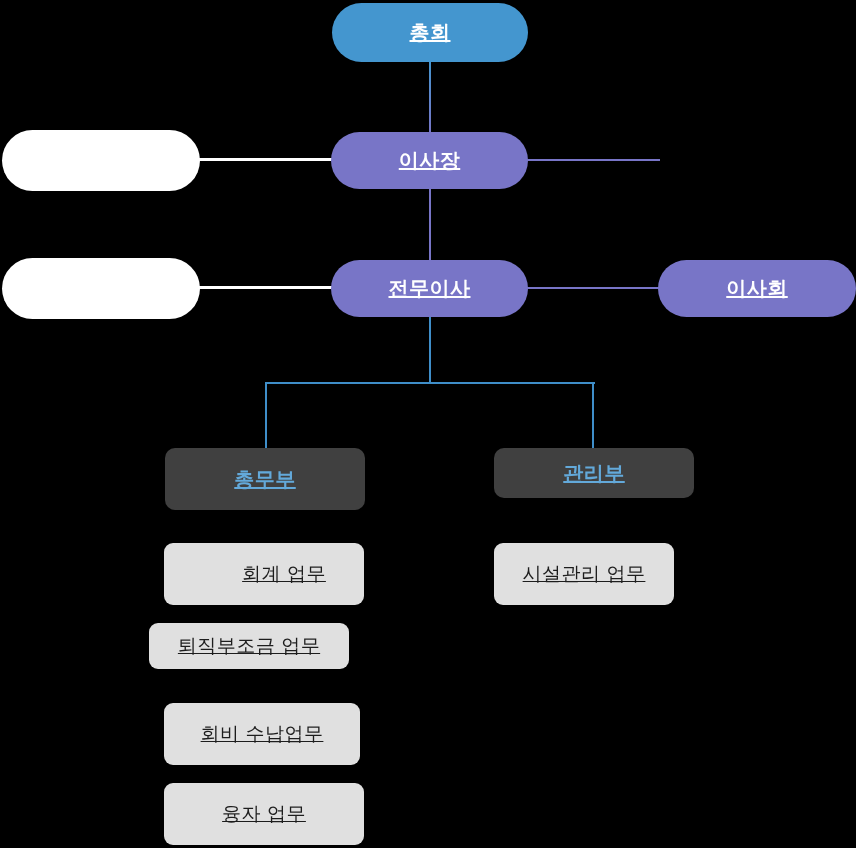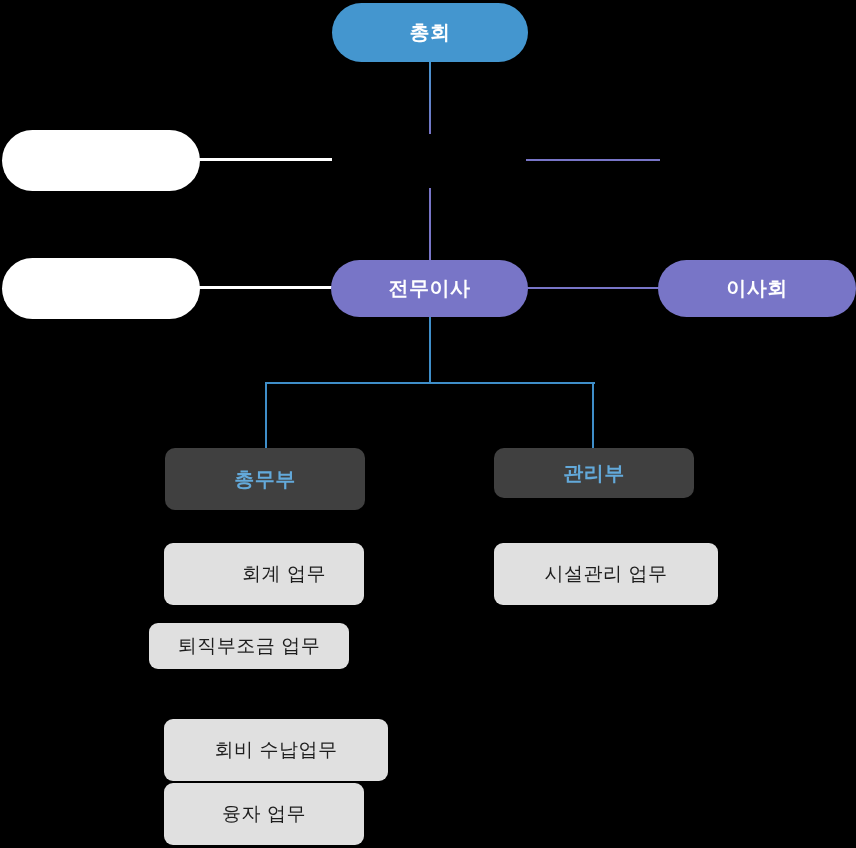--- a/index.html
+++ b/index.html
@@ -17,20 +17,21 @@
   }
   .node {
     position: absolute;
     display: flex;
     align-items: center;
     justify-content: center;
     font-size: 20px;
     font-weight: 600;
     letter-spacing: 0.5px;
     box-sizing: border-box;
+    text-decoration: underline;
   }
   .pill-blue {
     background: #4496cf;
     color: #ffffff;
     border-radius: 30px;
   }
   .pill-purple {
     background: #7875c7;
     color: #ffffff;
     border-radius: 29px;
@@ -71,28 +72,29 @@
   <div class="line line-white" style="left:198px; top:286px; width:134px; height:3px;"></div>
   <div class="line line-purple" style="left:526px; top:287px; width:134px; height:2px;"></div>
   <div class="line line-blue" style="left:429px; top:316px; width:2px;  height:68px;"></div>
   <div class="line line-blue" style="left:265px; top:382px; width:330px; height:2px;"></div>
   <div class="line line-blue" style="left:265px; top:382px; width:2px;  height:66px;"></div>
   <div class="line line-blue" style="left:592px; top:382px; width:2px;  height:66px;"></div>
 
   <div class="node pill-blue" style="left:332px; top:3px; width:196px; height:59px;">총회</div>
 
   <div class="node pill-white" style="left:2px; top:130px; width:198px; height:61px;"></div>
+  <div class="node pill-purple" style="left:331px; top:132px; width:197px; height:57px;">이사장</div>
 
   <div class="node pill-white" style="left:2px; top:258px; width:198px; height:61px;"></div>
   <div class="node pill-purple" style="left:658px; top:260px; width:198px; height:57px;">이사회</div>
   <div class="node pill-purple" style="left:331px; top:260px; width:197px; height:57px;">전무이사</div>
 
   <div class="node dept-header" style="left:165px; top:448px; width:200px; height:62px;">총무부</div>
   <div class="node dept-header" style="left:494px; top:448px; width:200px; height:50px;">관리부</div>
 
   <div class="node task-box" style="left:164px; top:543px; width:200px; height:62px;padding-left:40px;">회계 업무</div>
   <div class="node task-box" style="left:149px; top:623px; width:200px; height:46px;">퇴직부조금 업무</div>
-  <div class="node task-box" style="left:164px; top:719px; width:224px; height:62px;">회비 수납업무</div>
+  <div class="node task-box" style="left:164px; top:703px; width:196px; height:62px;">회비 수납업무</div>
   <div class="node task-box" style="left:164px; top:783px; width:200px; height:62px;">융자 업무</div>
 
-  <div class="node task-box" style="left:494px; top:543px; width:224px; height:62px;">시설관리 업무</div>
+  <div class="node task-box" style="left:494px; top:543px; width:180px; height:62px;">시설관리 업무</div>
 
 </div>
 
 </body></html>

